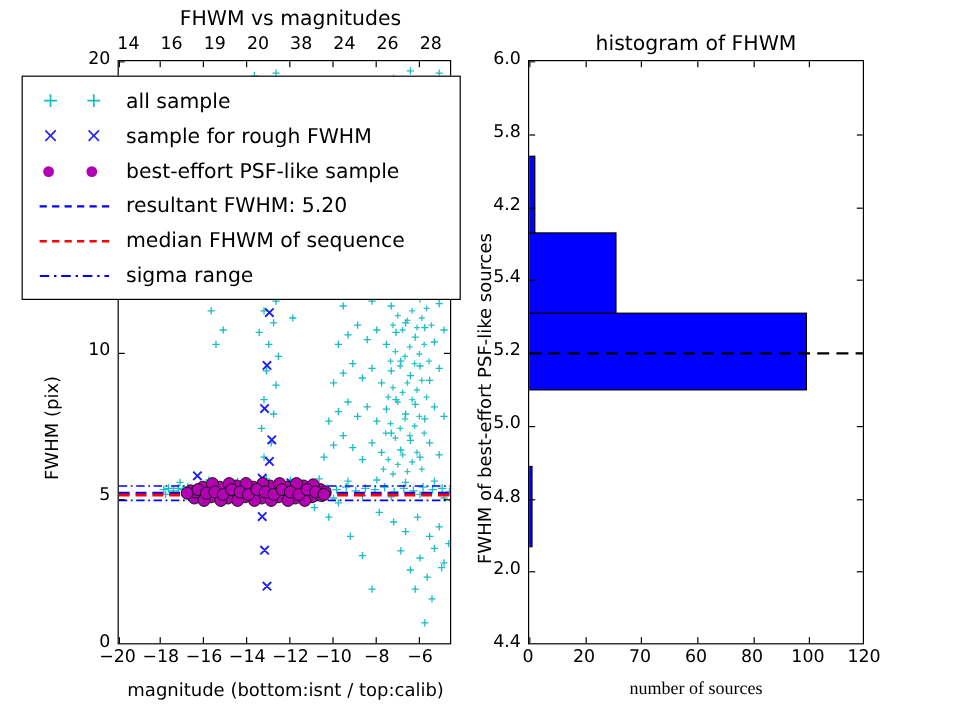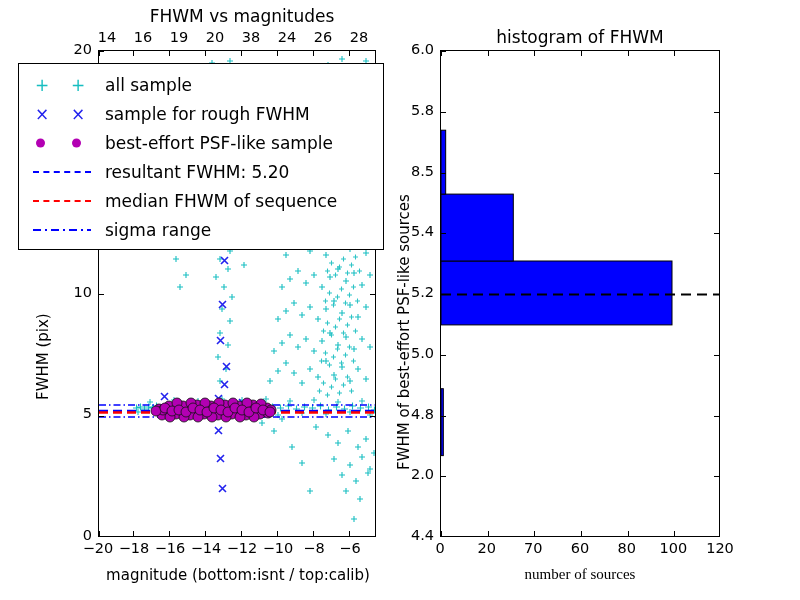--- a/index.html
+++ b/index.html
@@ -484,21 +484,21 @@
       </div>
     </div>
 
     <div>
       <div class="tick-label tick-y" style="left:-10px; top:527px; width:44px;">4.4</div>
       <div class="tick-label tick-y" style="left:-10px; top:466px; width:44px;">2.0</div>
       <div class="tick-label tick-y" style="left:-10px; top:406px; width:44px;">4.8</div>
       <div class="tick-label tick-y" style="left:-10px; top:345px; width:44px;">5.0</div>
       <div class="tick-label tick-y" style="left:-10px; top:284px; width:44px;">5.2</div>
       <div class="tick-label tick-y" style="left:-10px; top:223px; width:44px;">5.4</div>
-      <div class="tick-label tick-y" style="left:-10px; top:163px; width:44px;">8.5</div>
+      <div class="tick-label tick-y" style="left:-10px; top:163px; width:44px;">4.2</div>
       <div class="tick-label tick-y" style="left:-10px; top:102px; width:44px;">5.8</div>
       <div class="tick-label tick-y" style="left:-10px; top:41px; width:44px;">6.0</div>
     </div>
 
     <div>
       <div class="tick-label tick-x" style="left:22px; top:540px; width:36px;">0</div>
       <div class="tick-label tick-x" style="left:68.7px; top:540px; width:36px;">20</div>
       <div class="tick-label tick-x" style="left:115.3px; top:540px; width:36px;">70</div>
       <div class="tick-label tick-x" style="left:162px; top:540px; width:36px;">60</div>
       <div class="tick-label tick-x" style="left:208.7px; top:540px; width:36px;">80</div>

